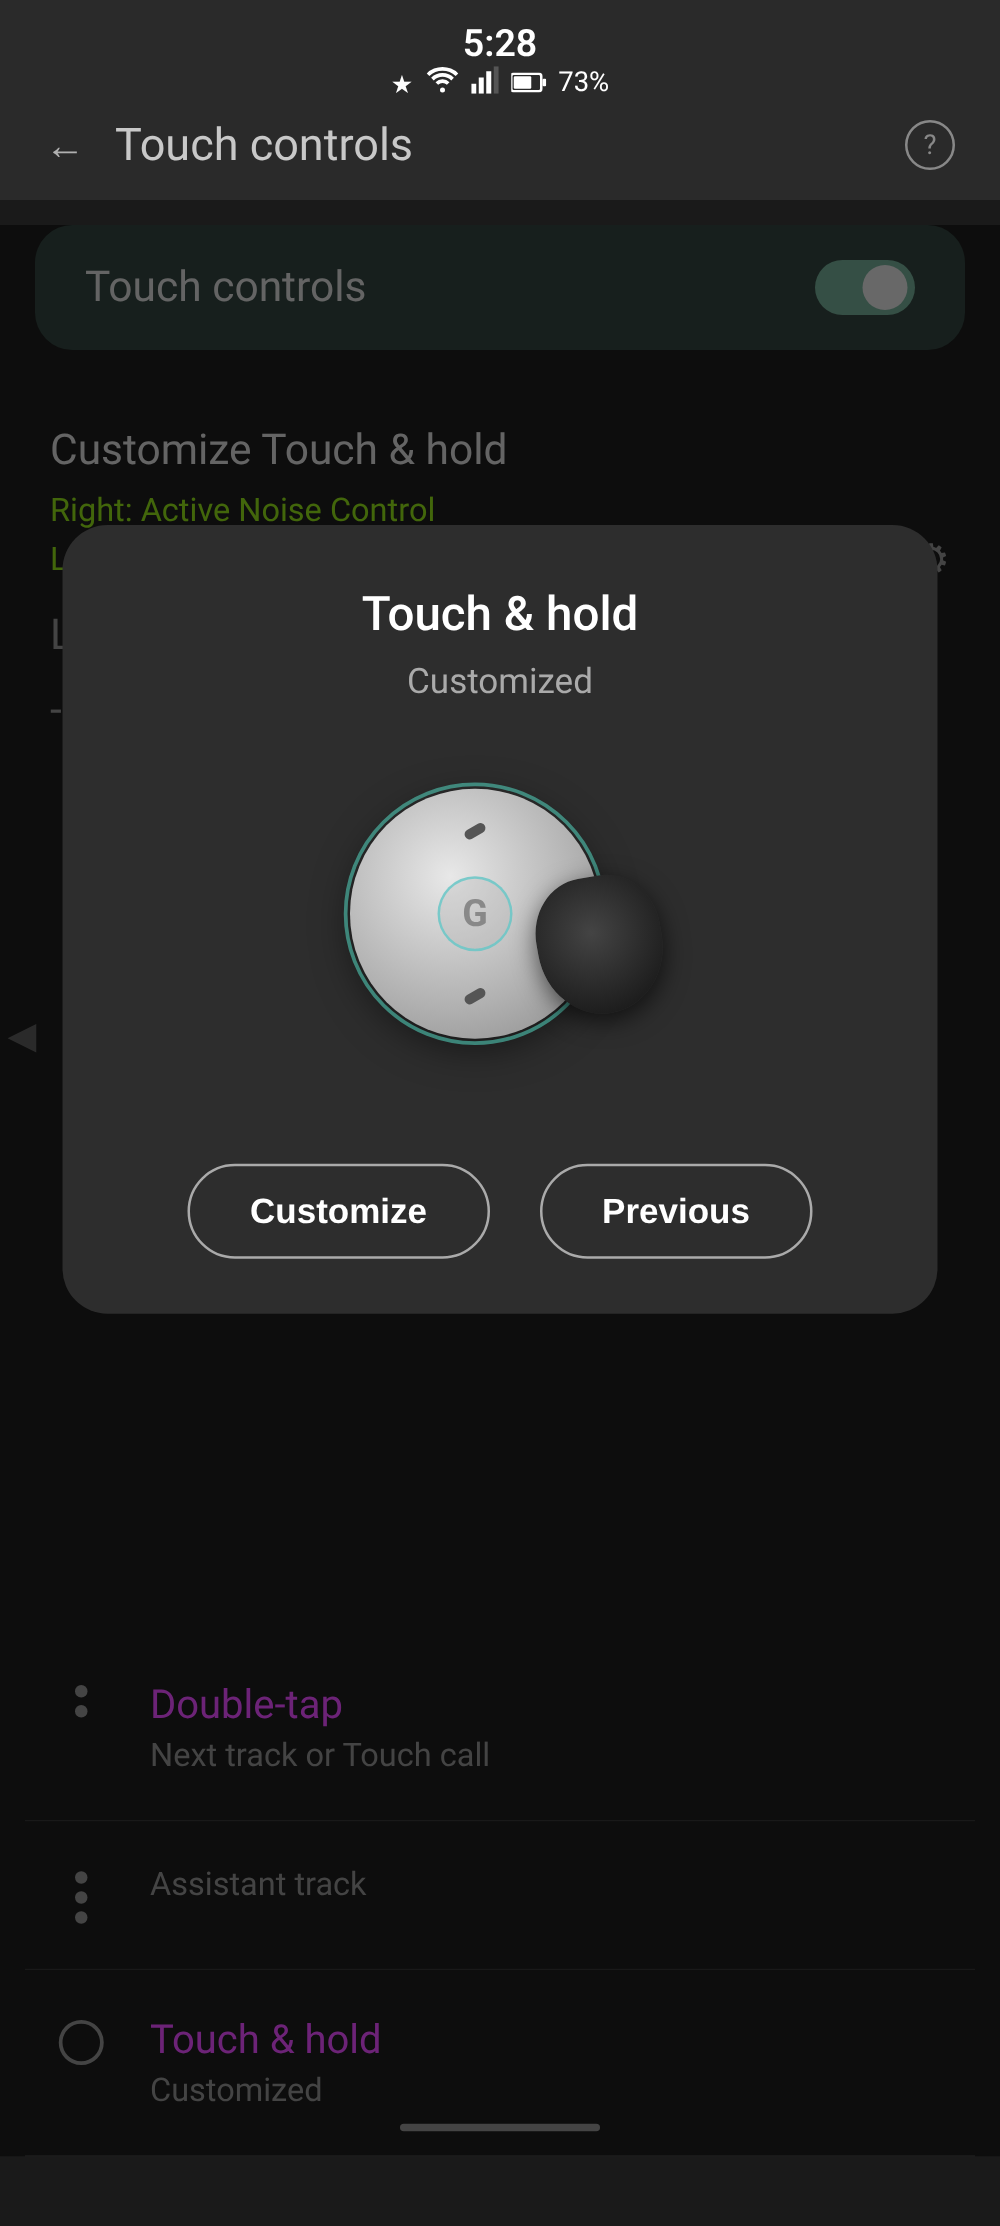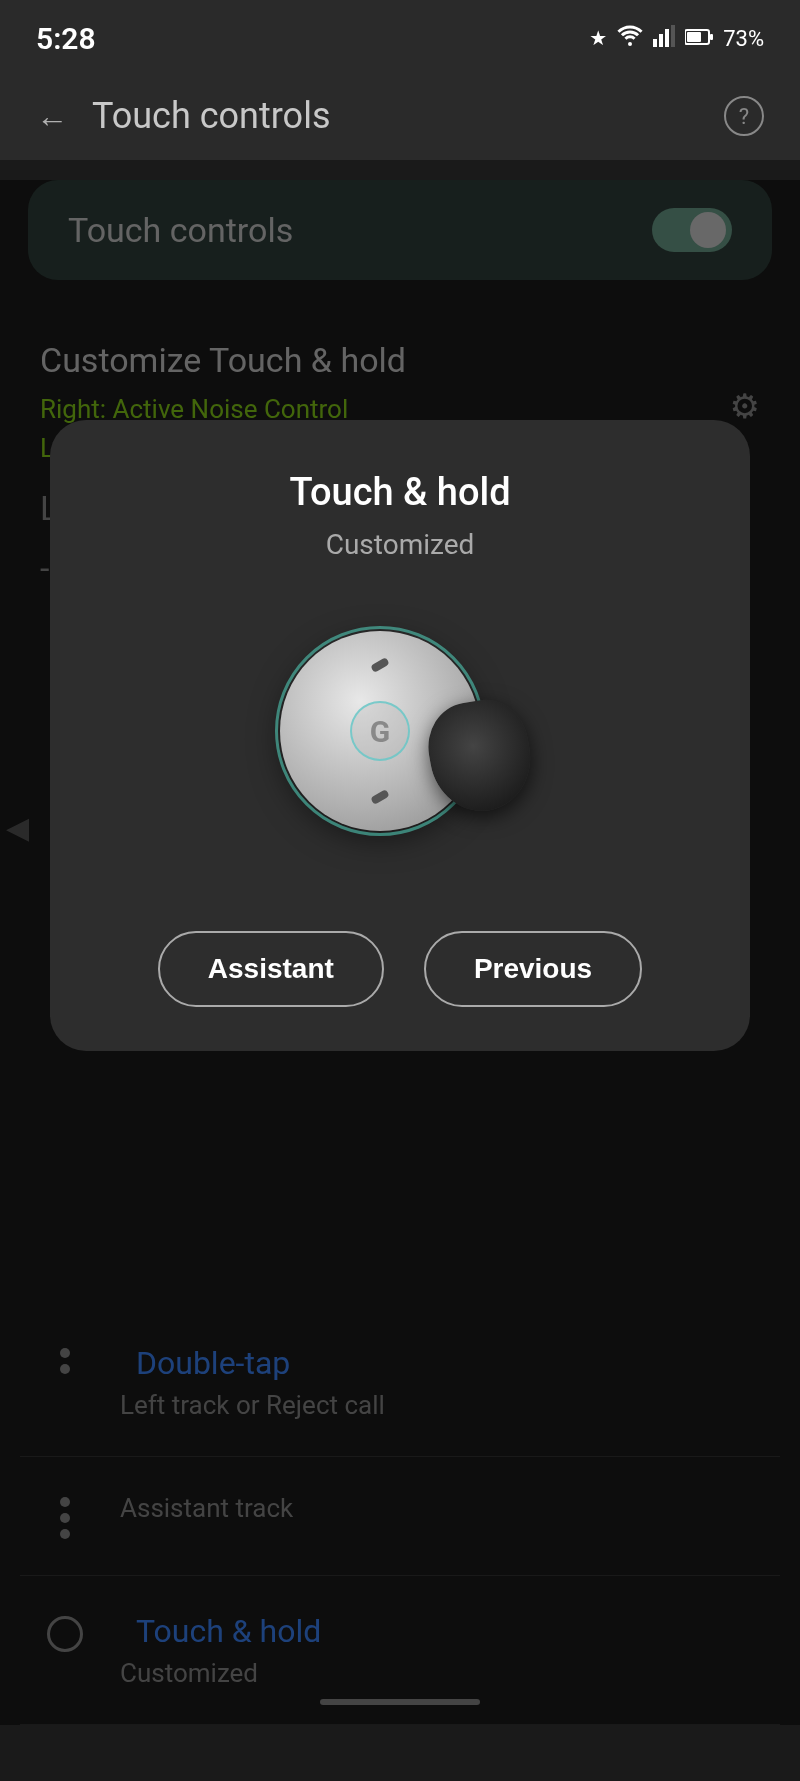--- a/index.html
+++ b/index.html
@@ -16,20 +16,21 @@
     }
 
     
     .status-bar {
       background: #2a2a2a;
       display: flex;
       justify-content: space-between;
       align-items: center;
       padding: 18px 36px 14px 36px;
       height: 72px;
+      flex-direction: column;
     }
     .status-time {
       font-size: 30px;
       font-weight: 600;
       color: #ffffff;
     }
     .status-icons {
       display: flex;
       align-items: center;
       gap: 10px;
@@ -111,21 +112,21 @@
       border-radius: 50%;
       position: absolute;
       top: 4px;
       right: 6px;
     }
 
     
     .customize-section {
       padding: 40px 40px 20px 40px;
       display: flex;
-      align-items: center;
+      align-items: flex-end;
       justify-content: space-between;
     }
     .customize-text-block {}
     .customize-title {
       font-size: 34px;
       color: #c8c8c8;
       font-weight: 400;
       margin-bottom: 10px;
     }
     .customize-sub {
@@ -322,24 +323,23 @@
     }
     .circle-icon {
       width: 36px;
       height: 36px;
       border: 3px solid #888;
       border-radius: 50%;
     }
     .list-item-text {}
     .list-item-title {
       font-size: 32px;
-      color: #3b82f6;
+      color: #d946ef;
       font-weight: 400;
       margin-bottom: 8px;
-      margin-left: 16px;
     }
     .list-item-sub {
       font-size: 26px;
       color: #888;
     }
 
     
     .home-indicator {
       position: absolute;
       bottom: 20px;
@@ -452,37 +452,37 @@
         <div class="notch-bottom"></div>
         <div class="earbud-logo">
           <span class="earbud-logo-g">G</span>
         </div>
       </div>
       <div class="earbud-ring"></div>
       <div class="earbud-tip"></div>
     </div>
 
     <div class="modal-buttons">
-      <button class="modal-btn">Assistant</button>
+      <button class="modal-btn">Customize</button>
       <button class="modal-btn">Previous</button>
     </div>
   </div>
 
   <div class="list-section">
 
     <div class="list-item">
       <div class="list-item-icon">
         <div class="dot-icon">
           <div class="dot"></div>
           <div class="dot"></div>
         </div>
       </div>
       <div class="list-item-text">
         <div class="list-item-title">Double-tap</div>
-        <div class="list-item-sub">Left track or Reject call</div>
+        <div class="list-item-sub">Next track or Touch call</div>
       </div>
     </div>
 
     <div class="list-item">
       <div class="list-item-icon">
         <div class="dot-icon">
           <div class="dot"></div>
           <div class="dot"></div>
           <div class="dot"></div>
         </div>

